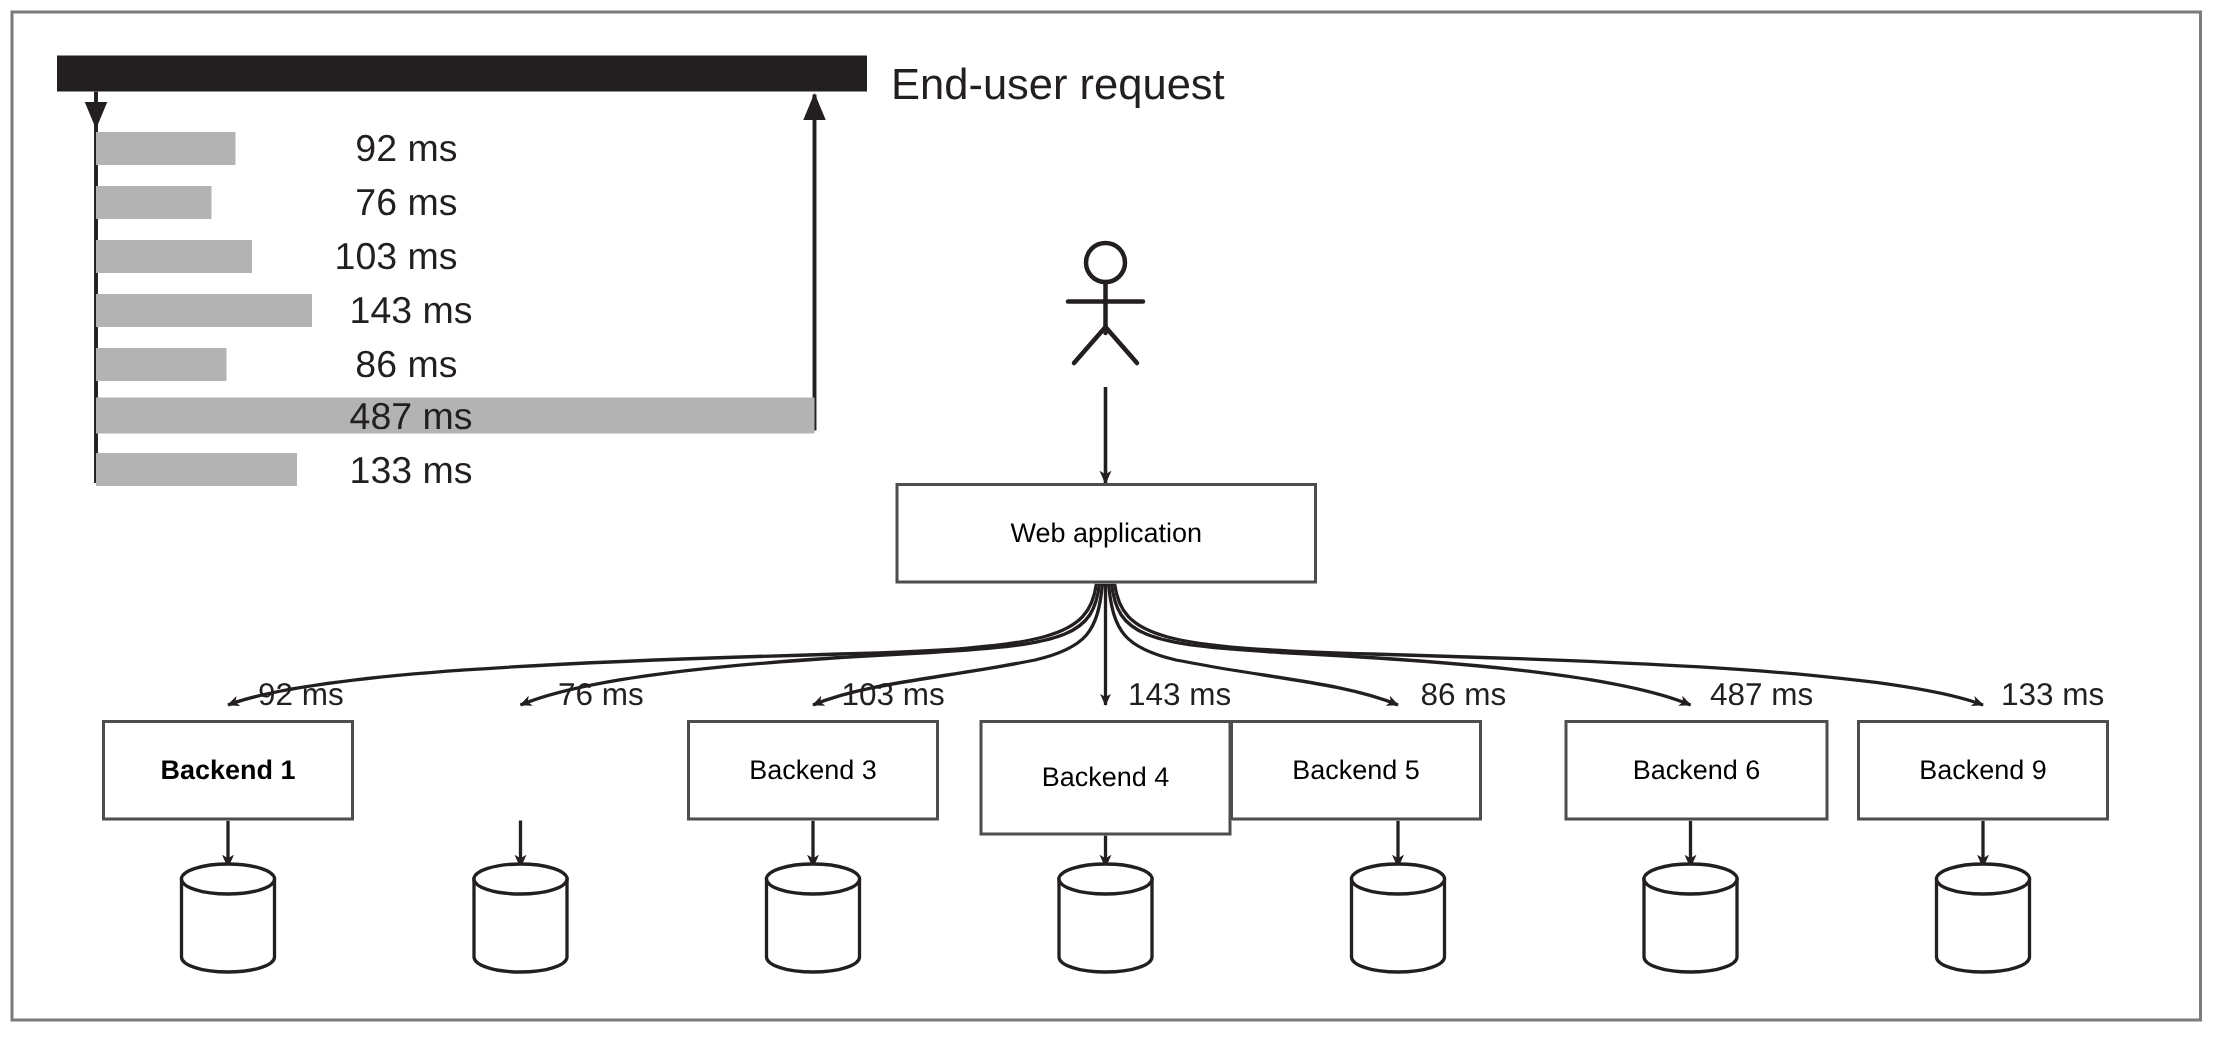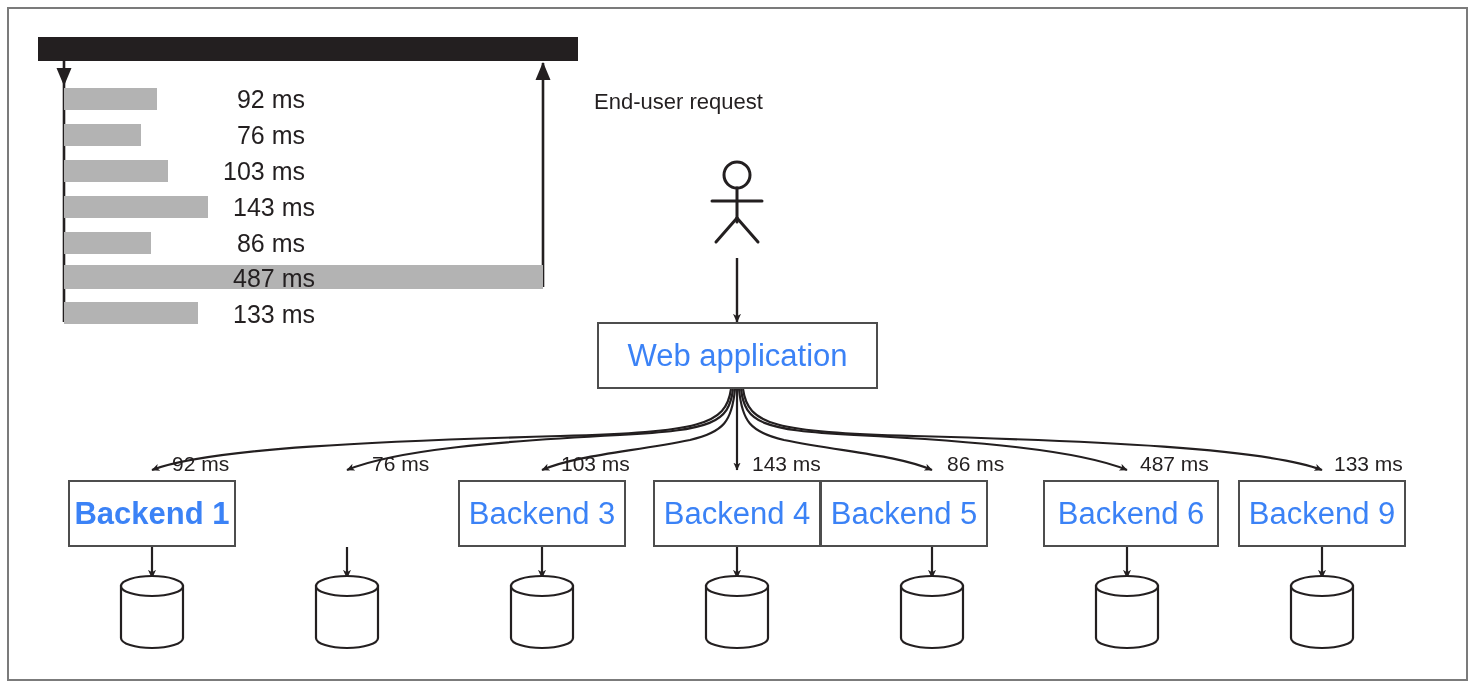--- a/index.html
+++ b/index.html
@@ -43,28 +43,27 @@
   .ms-label {
     font-size: 25px;
     text-align: right;
     color: #231f20;
   }
   .edge-label {
     font-size: 21px;
     color: #231f20;
   }
   .box-label {
-    font-size: 31px;
-    color: #3b82f6;
+    font-size: 18px;
+    color: #000000;
     text-align: right;
   }
   .header-label {
-    font-size: 22px;
-    color: #231f20;
-    margin-top: 48px;
+    font-size: 29px;
+    color: #231f20;
   }
   .node-box {
     position: absolute;
     border: 2px solid #4d4d4d;
     background: #ffffff;
     box-sizing: border-box;
     display: flex;
     align-items: center;
     justify-content: center;
   }
@@ -195,21 +194,21 @@
   <div class="txt edge-label" style="left:947px; top:453px;">86 ms</div>
   <div class="txt edge-label" style="left:1140px; top:453px;">487 ms</div>
   <div class="txt edge-label" style="left:1334px; top:453px;">133 ms</div>
 
   <div class="node-box" style="left:68px; top:480px; width:168px; height:67px;font-weight:bold;">
     <span class="box-label">Backend 1</span>
   </div>
   <div class="node-box" style="left:458px; top:480px; width:168px; height:67px;">
     <span class="box-label">Backend 3</span>
   </div>
-  <div class="node-box" style="left:653px; top:480px; width:168px; height:67px;">
+  <div class="node-box" style="left:653px; top:480px; width:168px; height:77px;">
     <span class="box-label">Backend 4</span>
   </div>
   <div class="node-box" style="left:820px; top:480px; width:168px; height:67px;">
     <span class="box-label">Backend 5</span>
   </div>
   <div class="node-box" style="left:1043px; top:480px; width:176px; height:67px;">
     <span class="box-label">Backend 6</span>
   </div>
   <div class="node-box" style="left:1238px; top:480px; width:168px; height:67px;">
     <span class="box-label">Backend 9</span>

